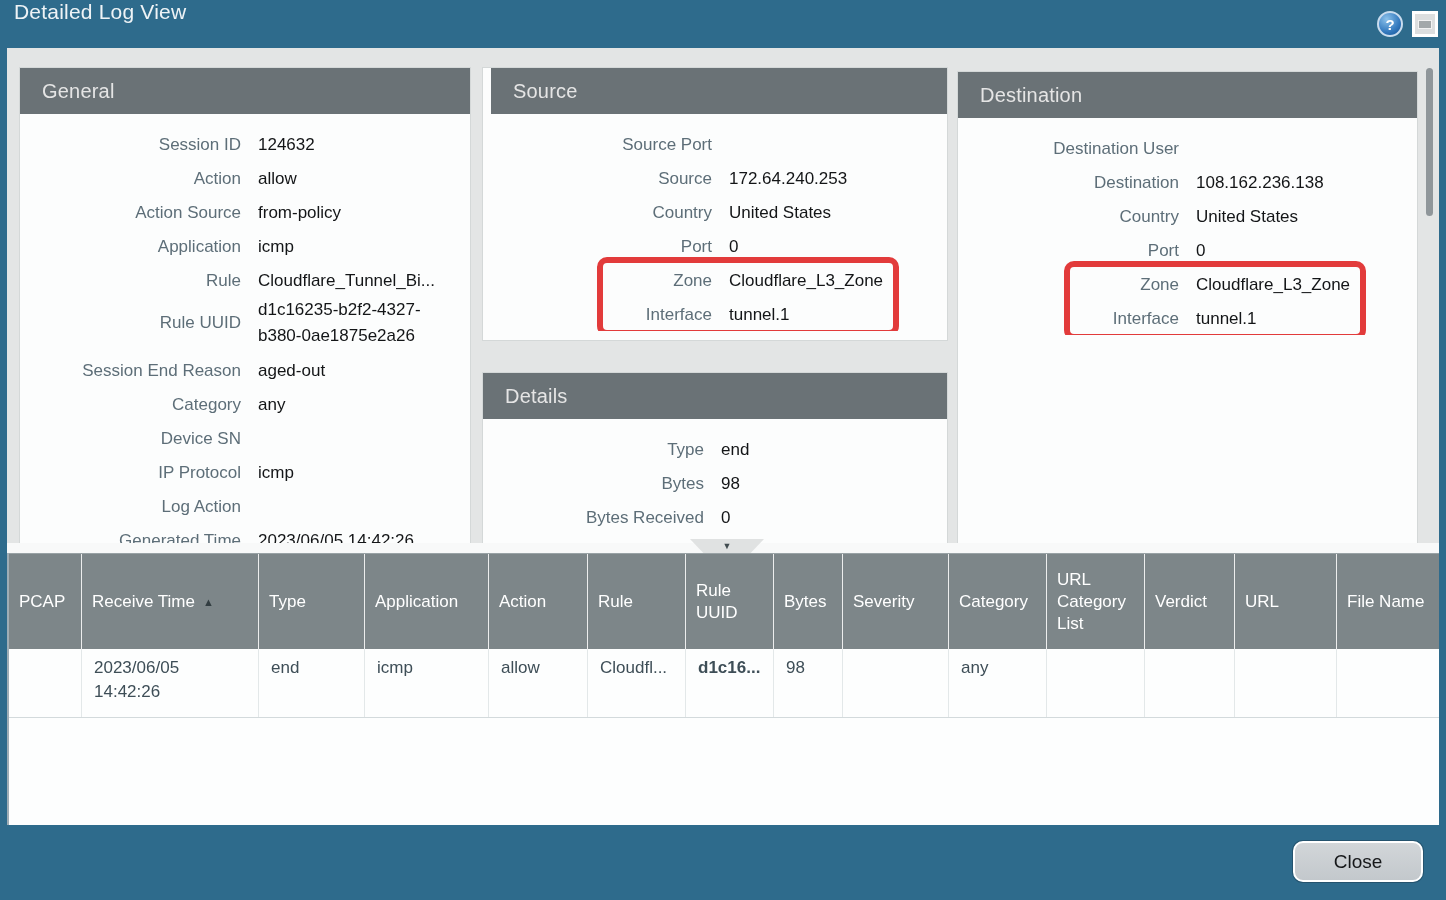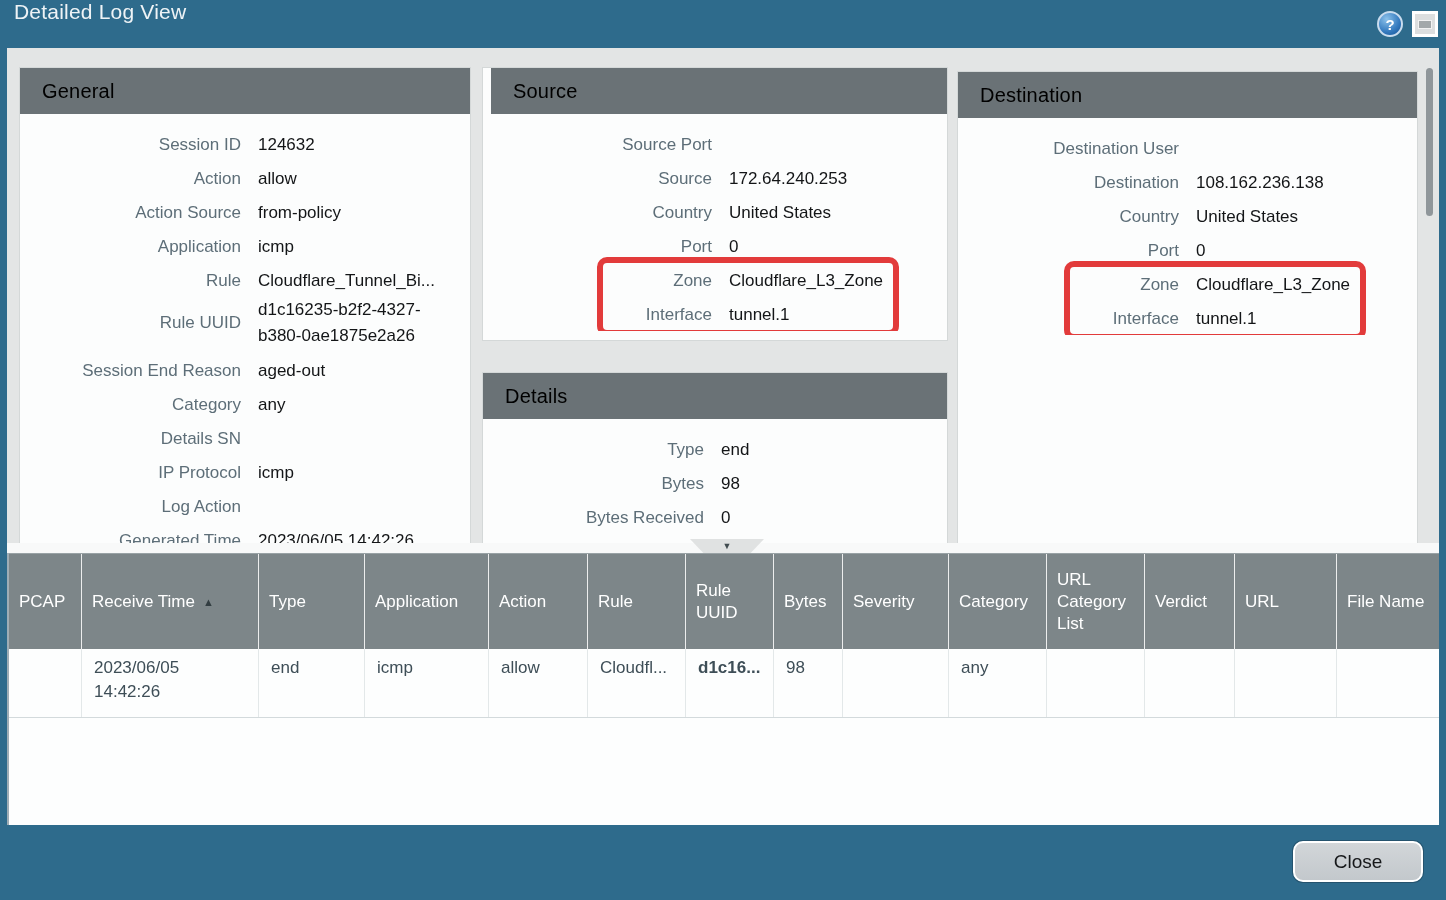--- a/index.html
+++ b/index.html
@@ -36,21 +36,21 @@
   .upper {
     position:absolute; left:7px; top:48px; width:1432px; height:495px;
     background:#e3e5e5; overflow:hidden;
   }
   .panel { position:absolute; background:#fcfdfd; box-shadow:0 0 0 1px #d4d8d8; }
   .panel-general     { left:13px;  top:20px;  width:450px; height:475px; }
   .panel-source      { left:476px; top:20px;  width:464px; height:272px;padding-left:8px; }
   .panel-details     { left:476px; top:325px; width:464px; height:170px; }
   .panel-destination { left:951px; top:24px;  width:459px; height:475px; }
   .panel-header {
-    height:46px; background:#6a7276; color:#000000; font-size:20px;
+    height:46px; background:#6a7276; color:#e5e5e5; font-size:20px;
     display:flex; align-items:center; padding-left:22px; letter-spacing:0.2px;
   }
   .panel-body { position:relative; padding-top:13px; overflow:hidden; }
   .kv-row { height:34px; line-height:34px; white-space:nowrap;margin-left:15px; }
   .kv-row.multiline { height:56px; }
   .kv-label {
     display:inline-block; width:206px; text-align:right;
     color:#5d6e78; font-size:17px; vertical-align:middle;
   }
   .kv-value {
@@ -136,21 +136,21 @@
     </div>
     <div class="panel-body">
         <div class="kv-row"><span class="kv-label">Session ID</span><span class="kv-value">124632</span></div>
         <div class="kv-row"><span class="kv-label">Action</span><span class="kv-value">allow</span></div>
         <div class="kv-row"><span class="kv-label">Action Source</span><span class="kv-value">from-policy</span></div>
         <div class="kv-row"><span class="kv-label">Application</span><span class="kv-value">icmp</span></div>
         <div class="kv-row"><span class="kv-label">Rule</span><span class="kv-value">Cloudflare_Tunnel_Bi...</span></div>
         <div class="kv-row multiline"><span class="kv-label">Rule UUID</span><span class="kv-value">d1c16235-b2f2-4327-b380-0ae1875e2a26</span></div>
         <div class="kv-row"><span class="kv-label">Session End Reason</span><span class="kv-value">aged-out</span></div>
         <div class="kv-row"><span class="kv-label">Category</span><span class="kv-value">any</span></div>
-        <div class="kv-row"><span class="kv-label">Details SN</span><span class="kv-value"></span></div>
+        <div class="kv-row"><span class="kv-label">Device SN</span><span class="kv-value"></span></div>
         <div class="kv-row"><span class="kv-label">IP Protocol</span><span class="kv-value">icmp</span></div>
         <div class="kv-row"><span class="kv-label">Log Action</span><span class="kv-value"></span></div>
         <div class="kv-row"><span class="kv-label">Generated Time</span><span class="kv-value">2023/06/05 14:42:26</span></div>
       </div>
   </div>
 
   <div class="panel panel-source">
     <div class="panel-header">
       <span>Source</span>
     </div>

